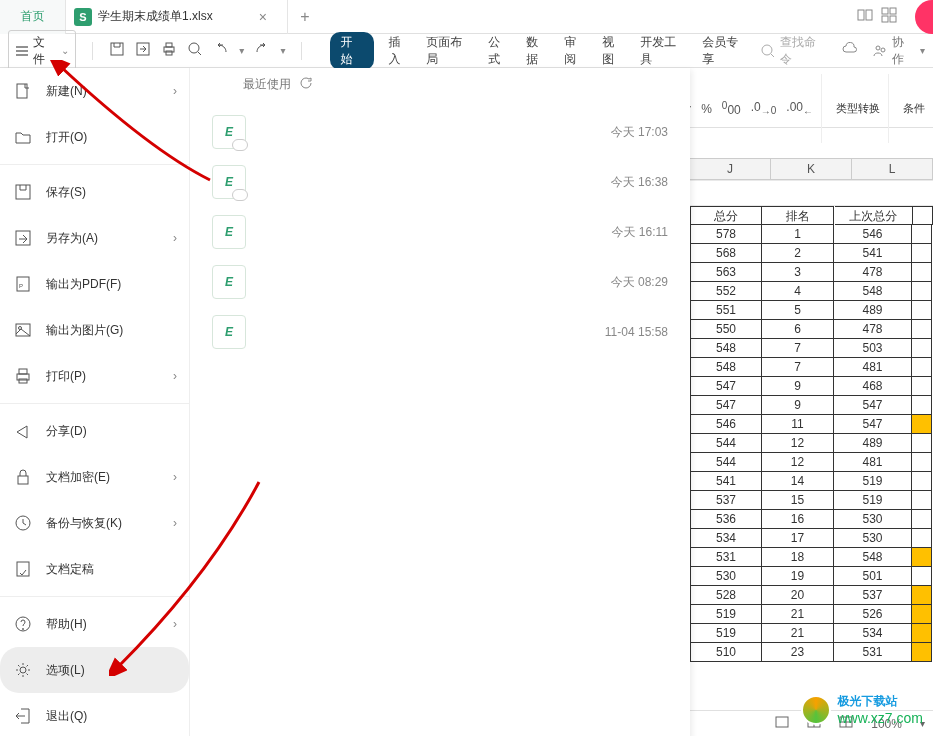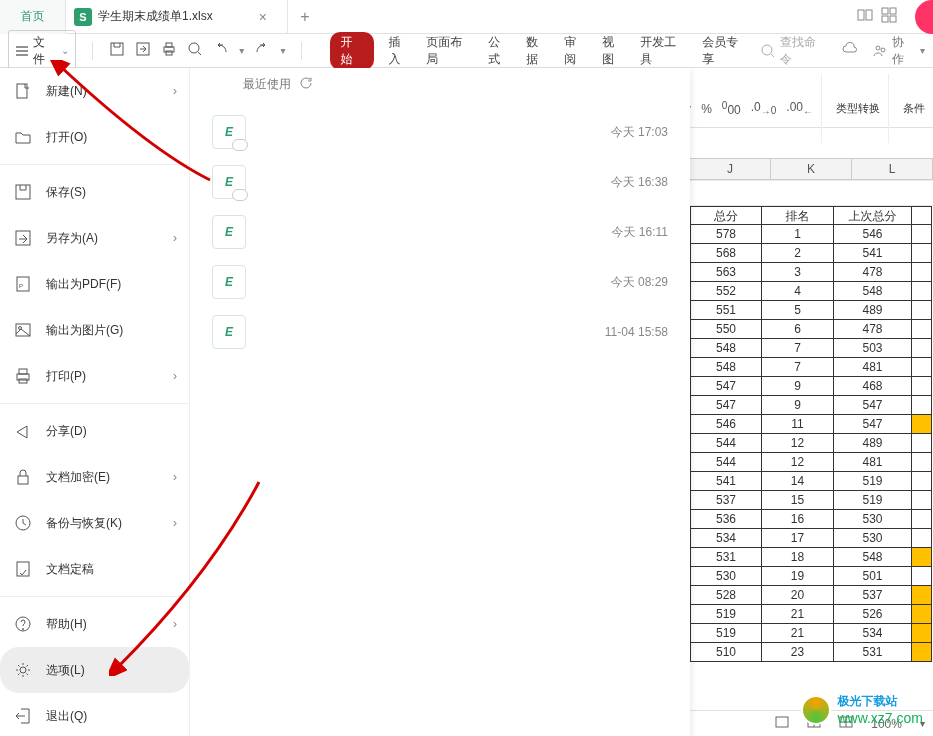--- a/index.html
+++ b/index.html
@@ -100,21 +100,21 @@
 }
 .menu-btn svg { width:14px; height:14px; }
 .menu-btn .chev { color:#888; font-size:10px;}
 .tb-sep { width:1px; height:18px; background:#e0e0e0; margin: 0 6px;}
 .tb-icons { display:flex; align-items:center; gap:10px; color:#555;}
 .tb-icons svg { width:16px; height:16px; }
 .tab-strip { display:flex; align-items:center; gap: 14px; margin-left: 12px;}
 .tab-strip .tab { cursor:pointer; color:#444; }
 .tab-strip .tab.active {
   color:#fff;
-  background:#b91c1c;
+  background:#0c4a6e;
   padding: 2px 10px;
   border-radius: 10px;
 }
 .tb-right { margin-left:auto; display:flex; align-items:center; gap:14px; color:#777;}
 .search { display:flex; align-items:center; gap:4px; color:#aaa;}
 .tb-right svg { width:16px; height:16px;}
 .coop { display:flex; align-items:center; gap:4px;}
 
 
 .formatbar {
@@ -261,21 +261,21 @@
   height: 19px;
 }
 .data-header div, .data-row div {
   border-right: 1px solid #333;
   border-bottom: 1px solid #333;
   text-align:center;
   font-size: 12px;
   line-height: 18px;
 }
 .data-header div:first-child, .data-row div:first-child { border-left: 1px solid #333;}
-.data-header { font-weight: normal; }
+.data-header { font-weight: normal; justify-content: space-between; }
 .data-header div { border-top: 1px solid #333;}
 .cell-j { width: 72px; }
 .cell-k { width: 72px; }
 .cell-l { width: 78px; }
 .cell-m { width: 20px; border-bottom:1px solid #333; }
 .highlight { background:#ffc000; }
 .sheet-spacer {
   height: 26px;
   border-top:1px solid #e9e9e9;
   border-bottom:1px solid #e9e9e9;

